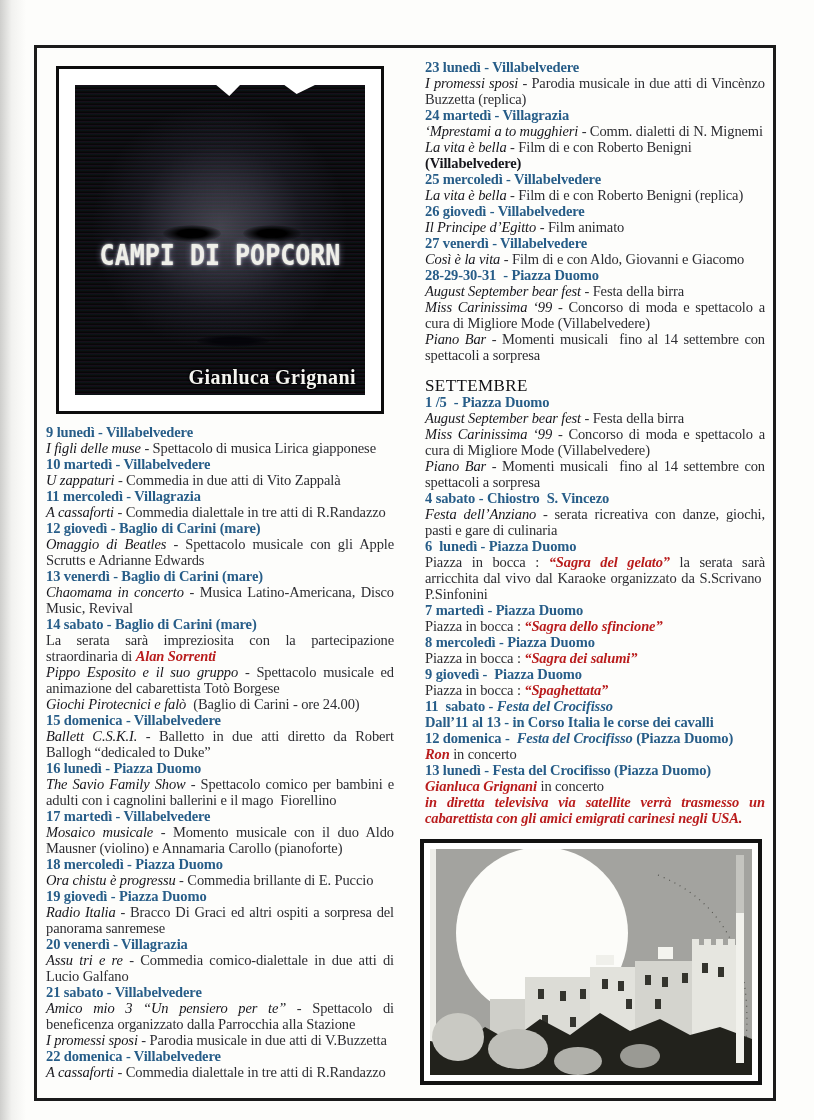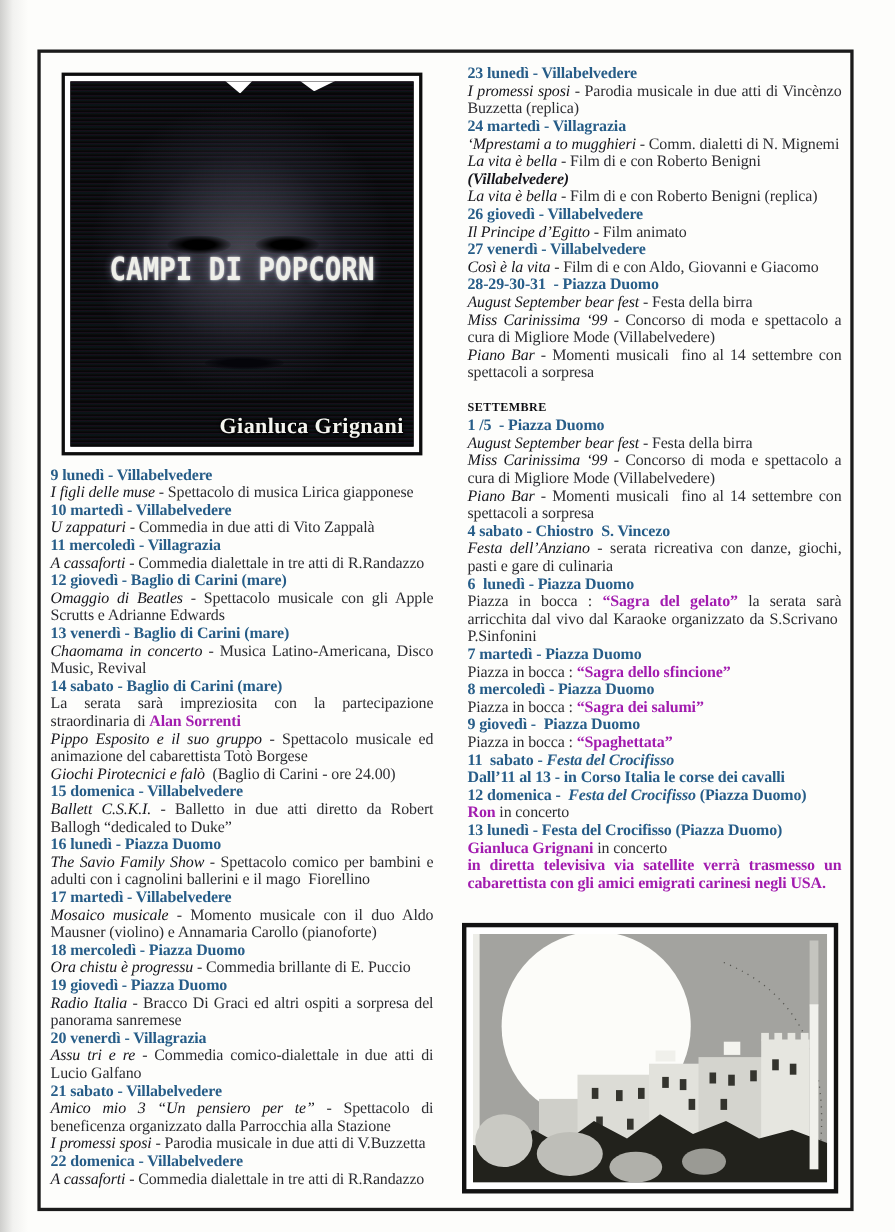--- a/index.html
+++ b/index.html
@@ -13,21 +13,21 @@
     background:linear-gradient(90deg, rgba(130,130,128,.38), rgba(190,190,188,.18) 45%, rgba(255,255,255,0));
     pointer-events:none;
   }
   .page-border{
     position:absolute;left:34px;top:45px;width:742px;height:1056px;
     border:3px solid #1b1b1b;box-sizing:border-box;background:transparent;
   }
   
   .photo1{
     position:absolute;left:56px;top:66px;width:328px;height:348px;
-    box-sizing:border-box;border:3px solid #0d0d0d;background:#fff;padding:5px;
+    box-sizing:border-box;border:3px solid #0d0d0d;background:#fff;padding:16px;
   }
   .photo1-img{
     position:relative;width:100%;height:100%;overflow:hidden;
     background:
       radial-gradient(ellipse 44% 40% at 50% 46%, #43434c 0%, #2a2a33 38%, #14141a 66%, #070709 100%),
       #08080a;
   }
   .photo1-img::before{
     content:"";position:absolute;inset:0;
     background:repeating-linear-gradient(180deg,
@@ -59,23 +59,23 @@
   .tear.t2{left:208px;top:-1px;width:34px;height:10px;clip-path:polygon(0 0,100% 0,40% 100%);}
   
   .col{position:absolute;font-size:14.5px;line-height:16px;color:#2d2d32;letter-spacing:-0.12px;}
   .left-col{left:46px;top:424px;width:348px;}
   .right-col{left:425px;top:59px;width:340px;}
   .col p{margin:0;}
   .col p.j{text-align:justify;}
   .seg-h{color:#275d88;font-weight:bold;text-align:center;}
   .seg-hi{color:#275d88;font-weight:bold;font-style:italic;margin-top:24px;}
   .seg-t{color:#16161c;font-weight:normal;font-style:italic;}
-  .seg-b{color:#16161c;font-weight:bold;font-style:italic;}
-  .seg-bi{color:#a21caf;font-weight:bold;}
-  .seg-sec{color:#101014;font-weight:bold;letter-spacing:.4px;font-size:11px;}
+  .seg-b{color:#16161c;font-weight:bold;}
+  .seg-bi{color:#b91c1c;font-weight:bold;font-style:italic;}
+  .seg-sec{color:#101014;font-weight:normal;letter-spacing:.4px;font-size:17px;}
   .col p.k-gap{height:15px;}
   
   .photo2{
     position:absolute;left:420px;top:839px;width:342px;height:246px;
     box-sizing:border-box;border:4px solid #121212;background:#fff;padding:6px;
   }
   .photo2 svg{display:block;width:100%;height:100%;}
 </style>
 </head>
 <body>
@@ -128,20 +128,21 @@
     <p class="line k-heading"><span class="seg-h">22 domenica - Villabelvedere</span></p>
     <p class="line k-event"><span class="seg-t">A cassaforti</span><span class="seg-n"> - Commedia dialettale in tre atti di R.Randazzo</span></p>
   </div>
 <div class="col right-col">
     <p class="line k-heading"><span class="seg-h">23 lunedì - Villabelvedere</span></p>
     <p class="line k-event j"><span class="seg-t">I promessi sposi</span><span class="seg-n"> - Parodia musicale in due atti di Vincènzo Buzzetta (replica)</span></p>
     <p class="line k-heading"><span class="seg-h">24 martedì - Villagrazia</span></p>
     <p class="line k-event"><span class="seg-t">‘Mprestami a to mugghieri</span><span class="seg-n"> - Comm. dialetti di N. Mignemi</span></p>
     <p class="line k-event"><span class="seg-t">La vita è bella</span><span class="seg-n"> - Film di e con Roberto Benigni</span></p>
     <p class="line k-text"><span class="seg-b">(Villabelvedere)</span></p>
+    <p class="line k-heading"><span class="seg-h">25 mercoledì - Villabelvedere</span></p>
     <p class="line k-event"><span class="seg-t">La vita è bella</span><span class="seg-n"> - Film di e con Roberto Benigni (replica)</span></p>
     <p class="line k-heading"><span class="seg-h">26 giovedì - Villabelvedere</span></p>
     <p class="line k-event"><span class="seg-t">Il Principe d’Egitto</span><span class="seg-n"> - Film animato</span></p>
     <p class="line k-heading"><span class="seg-h">27 venerdì - Villabelvedere</span></p>
     <p class="line k-event"><span class="seg-t">Così è la vita</span><span class="seg-n"> - Film di e con Aldo, Giovanni e Giacomo</span></p>
     <p class="line k-heading"><span class="seg-h">28-29-30-31&nbsp; - Piazza Duomo</span></p>
     <p class="line k-event"><span class="seg-t">August September bear fest</span><span class="seg-n"> - Festa della birra</span></p>
     <p class="line k-event j"><span class="seg-t">Miss Carinissima ‘99</span><span class="seg-n"> - Concorso di moda e spettacolo a cura di Migliore Mode (Villabelvedere)</span></p>
     <p class="line k-event j"><span class="seg-t">Piano Bar</span><span class="seg-n"> - Momenti musicali&nbsp; fino al 14 settembre con spettacoli a sorpresa</span></p>
     <p class="line k-gap"></p>

